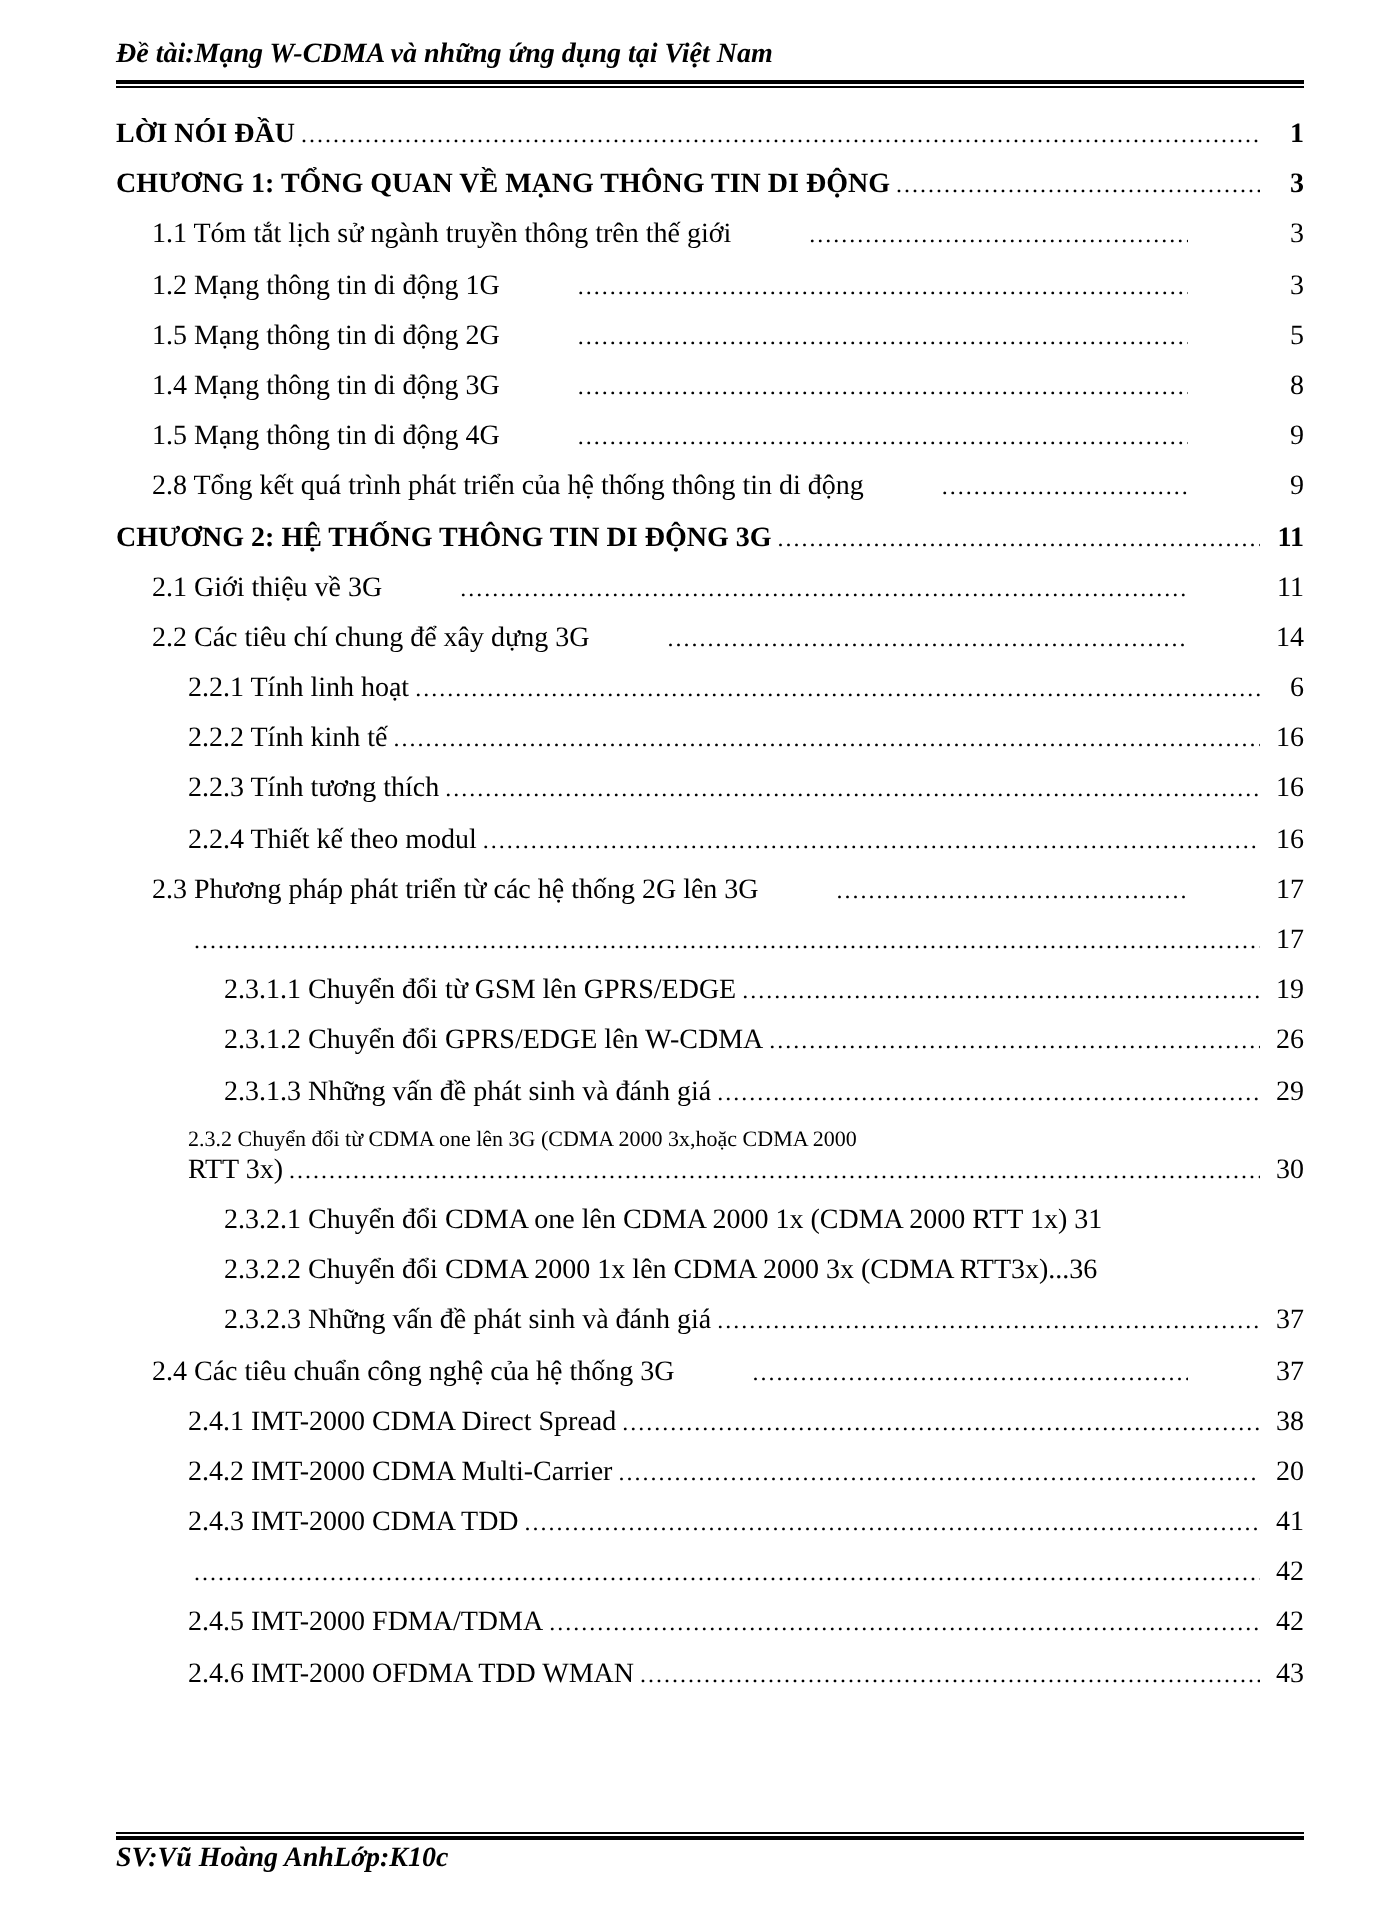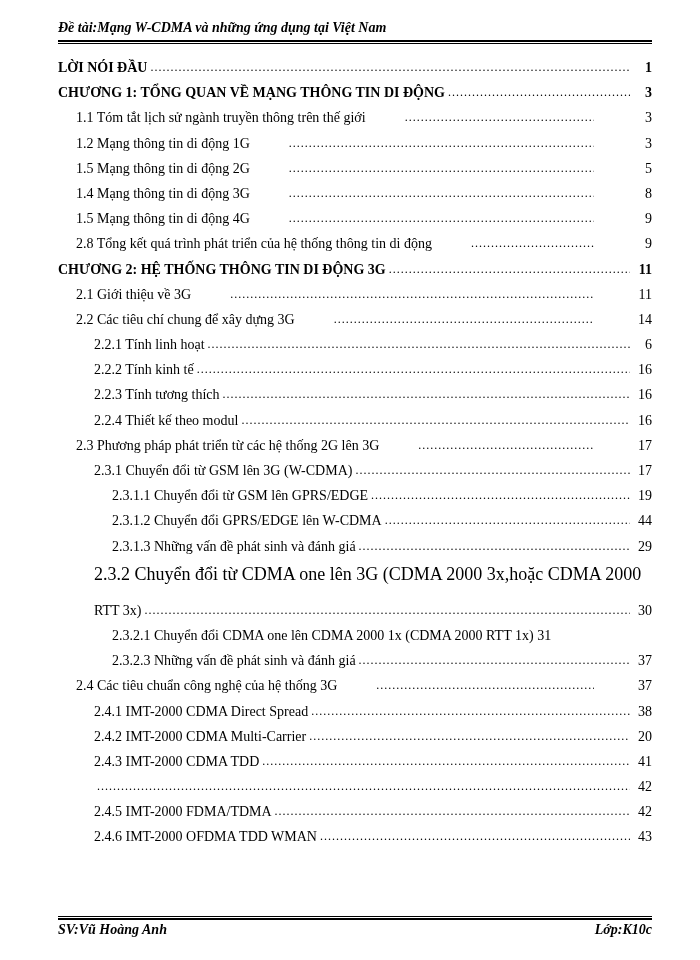--- a/index.html
+++ b/index.html
@@ -47,40 +47,39 @@
     .toc-entry .page-num {
       flex: 0 0 auto;
       min-width: 22px;
       text-align: right;
     }
     .ind-1 { padding-left: 18px; gap: 36px; }
     .ind-2 { padding-left: 36px; }
     .ind-3 { padding-left: 54px; }
     .wrap-line {
       display: block;
-      font-size: 18px;
+      font-size: 11px;
       padding-left: 36px;
-      margin-bottom: 18px;
+      margin-bottom: 2px;
     }
     .footer {
       position: absolute;
       bottom: 22px;
       left: 58px;
       right: 48px;
     }
     .hr-bottom {
       border: none;
       border-top: 1px solid #000;
       border-bottom: 2.5px solid #000;
       height: 4px;
       margin-bottom: 2px;
     }
     .footer-row {
       display: flex;
-      justify-content: space-between;
       font-style: italic;
       font-weight: bold;
       font-size: 14px;
     }
   </style>
 </head>
 <body>
 
 <div class="page">
   <div class="header">Đề tài:Mạng W-CDMA và những ứng dụng tại Việt Nam</div>
@@ -160,47 +159,49 @@
         <span class="label">2.2.4   Thiết kế theo modul</span>
         <span class="dots">............................................................................................................................................................................................................................................................................................................</span>
         <span class="page-num">16</span>
       </div>
       <div class="toc-entry ind-1">
         <span class="label">2.3  Phương pháp  phát triển từ các hệ thống 2G lên 3G</span>
         <span class="dots">............................................................................................................................................................................................................................................................................................................</span>
         <span class="page-num">17</span>
       </div>
       <div class="toc-entry ind-2">
-        <span class="label">2.3.1  Chuyển đổi từ GSM lên 3G (W-CDMA)</span>
         <span class="dots">............................................................................................................................................................................................................................................................................................................</span>
         <span class="page-num">17</span>
       </div>
       <div class="toc-entry ind-3">
         <span class="label">2.3.1.1  Chuyển đổi từ GSM lên GPRS/EDGE</span>
         <span class="dots">............................................................................................................................................................................................................................................................................................................</span>
         <span class="page-num">19</span>
       </div>
       <div class="toc-entry ind-3">
         <span class="label">2.3.1.2  Chuyển đổi GPRS/EDGE  lên W-CDMA</span>
         <span class="dots">............................................................................................................................................................................................................................................................................................................</span>
-        <span class="page-num">44</span>
+        <span class="page-num">26</span>
       </div>
       <div class="toc-entry ind-3">
         <span class="label">2.3.1.3  Những vấn đề phát sinh và đánh giá</span>
         <span class="dots">............................................................................................................................................................................................................................................................................................................</span>
         <span class="page-num">29</span>
       </div>
       <div class="wrap-line">2.3.2  Chuyển đổi từ CDMA one lên 3G (CDMA 2000 3x,hoặc CDMA 2000</div>
       <div class="toc-entry ind-2">
         <span class="label">RTT 3x)</span>
         <span class="dots">............................................................................................................................................................................................................................................................................................................</span>
         <span class="page-num">30</span>
       </div>
       <div class="toc-entry ind-3">
         <span class="label">2.3.2.1   Chuyển đổi CDMA one lên CDMA 2000 1x (CDMA 2000 RTT 1x) 31</span>
+      </div>
+      <div class="toc-entry ind-3">
+        <span class="label">2.3.2.2  Chuyển đổi CDMA 2000 1x lên CDMA 2000 3x (CDMA RTT3x)...36</span>
       </div>
       <div class="toc-entry ind-3">
         <span class="label">2.3.2.3  Những vấn đề phát sinh và đánh giá</span>
         <span class="dots">............................................................................................................................................................................................................................................................................................................</span>
         <span class="page-num">37</span>
       </div>
       <div class="toc-entry ind-1">
         <span class="label">2.4 Các tiêu chuẩn công nghệ của hệ thống 3G</span>
         <span class="dots">............................................................................................................................................................................................................................................................................................................</span>
         <span class="page-num">37</span>

